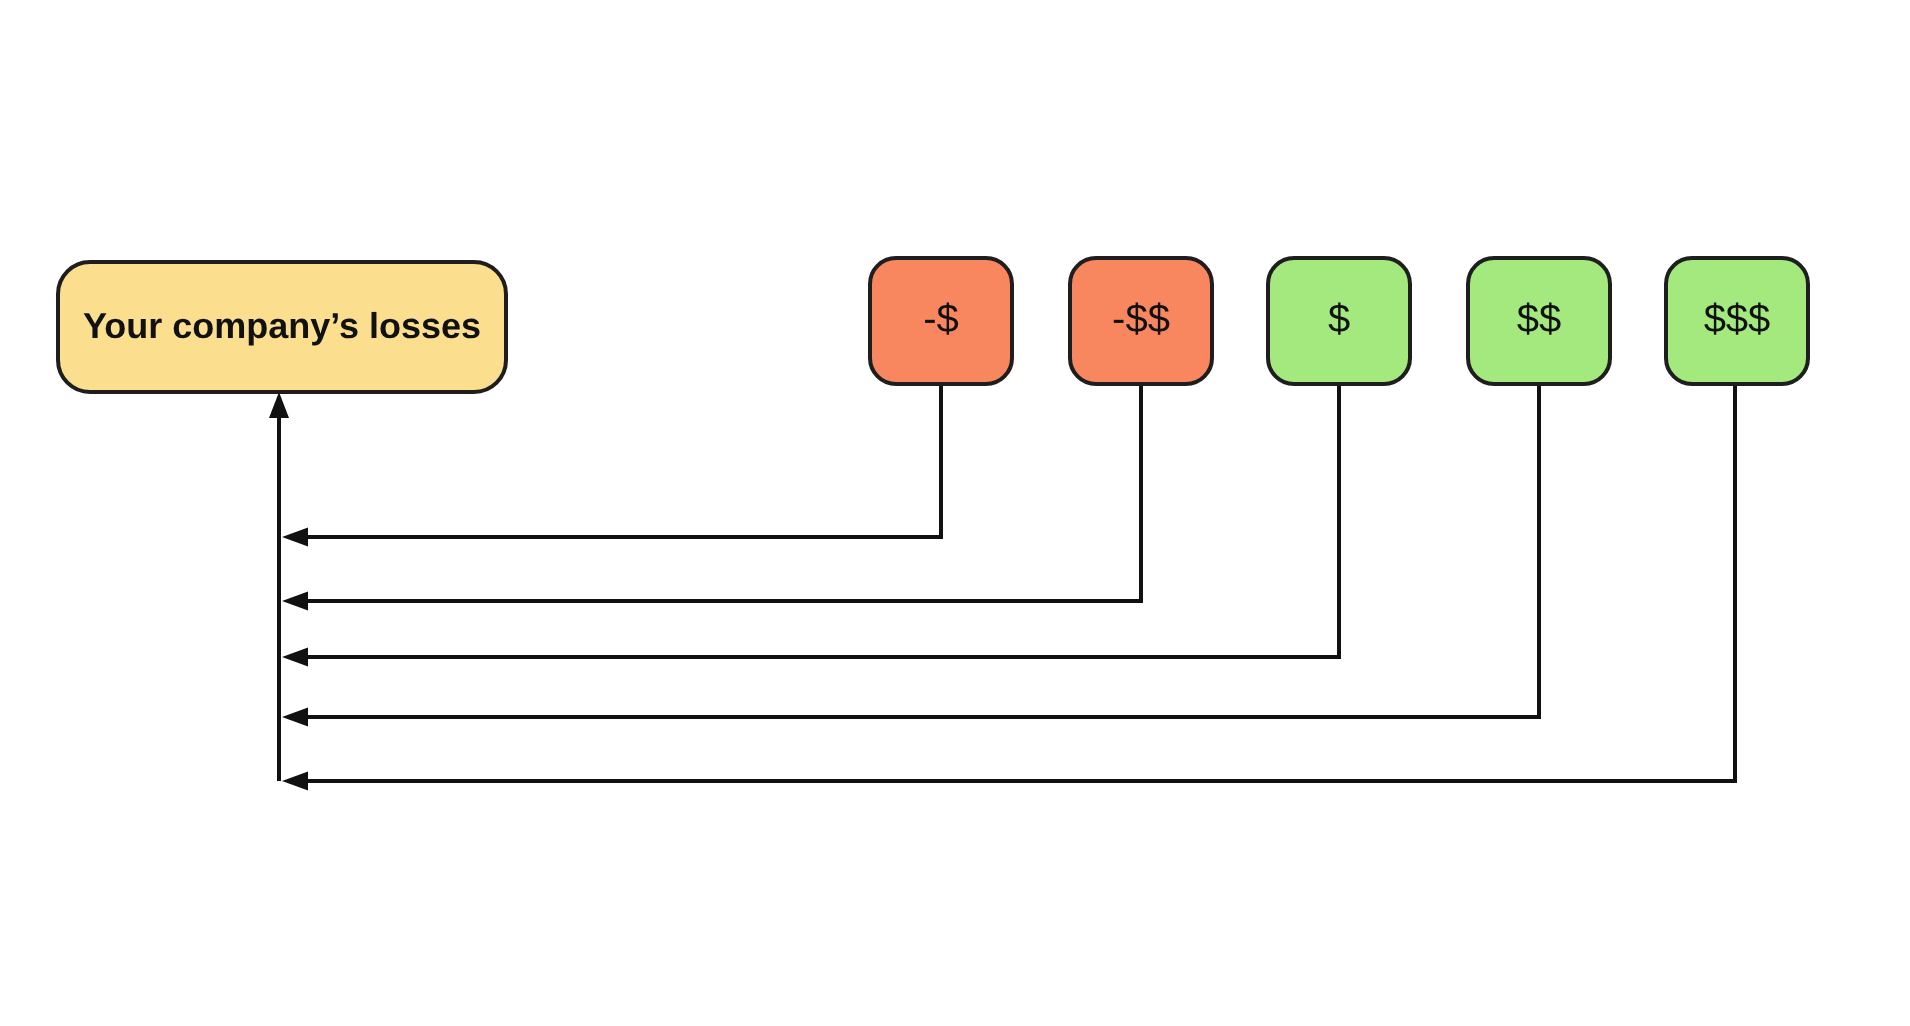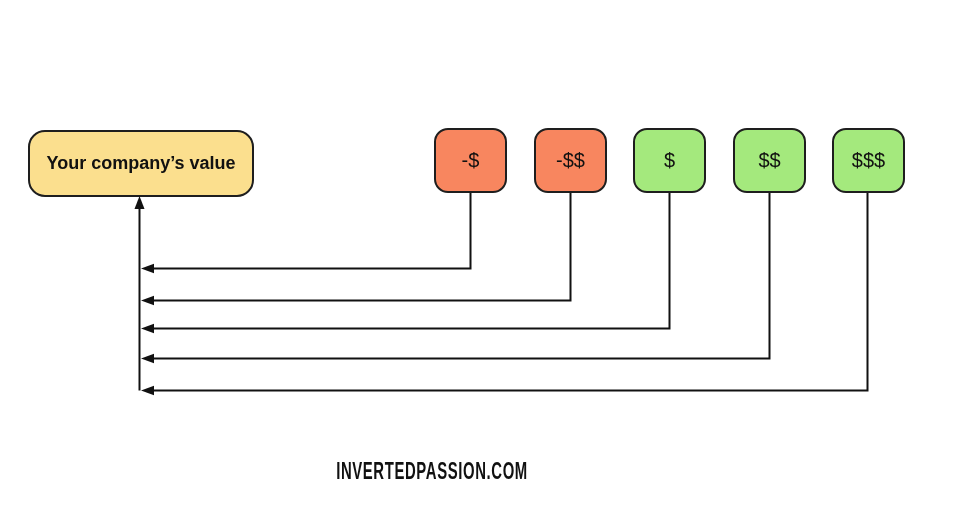--- a/index.html
+++ b/index.html
@@ -89,21 +89,21 @@
     color: var(--text, #111111);
   }
 </style>
 </head>
 <body style="--background: #FFFFFF; --arrow: #111111; --box-border: #1E1E1E; --text: #111111; --loss-fill: #F8865F; --profit-fill: #A4E97D; --value-fill: #FBDF8E;">
 
 <div class="canvas">
 
 
   <div class="value-box" style="background-color: rgb(251, 223, 142);">
-    <span>Your company’s value</span>
+    <span>Your company’s losses</span>
   </div>
 
   <div class="money-box" style="left: 434px; background-color: rgb(248, 134, 95);">-$</div>
 
   <div class="money-box" style="left: 534px; background-color: rgb(248, 134, 95);">-$$</div>
 
   <div class="money-box" style="left: 633px; background-color: rgb(164, 233, 125);">$</div>
 
   <div class="money-box" style="left: 733px; background-color: rgb(164, 233, 125);">$$</div>
 
@@ -135,17 +135,14 @@
       <path d="M 769.5 193 L 769.5 358.5 L 152 358.5"></path>
       <polygon points="141,358.5 154,353.8 154,363.2"></polygon>
     </g>
 
     <g>
       <path d="M 867.5 193 L 867.5 390.5 L 152 390.5"></path>
       <polygon points="141,390.5 154,385.8 154,395.2"></polygon>
     </g>
   </svg>
 
-  <div class="footer">
-    <span>INVERTEDPASSION.COM</span>
-  </div>
 
 </div>
 
 </body></html>

